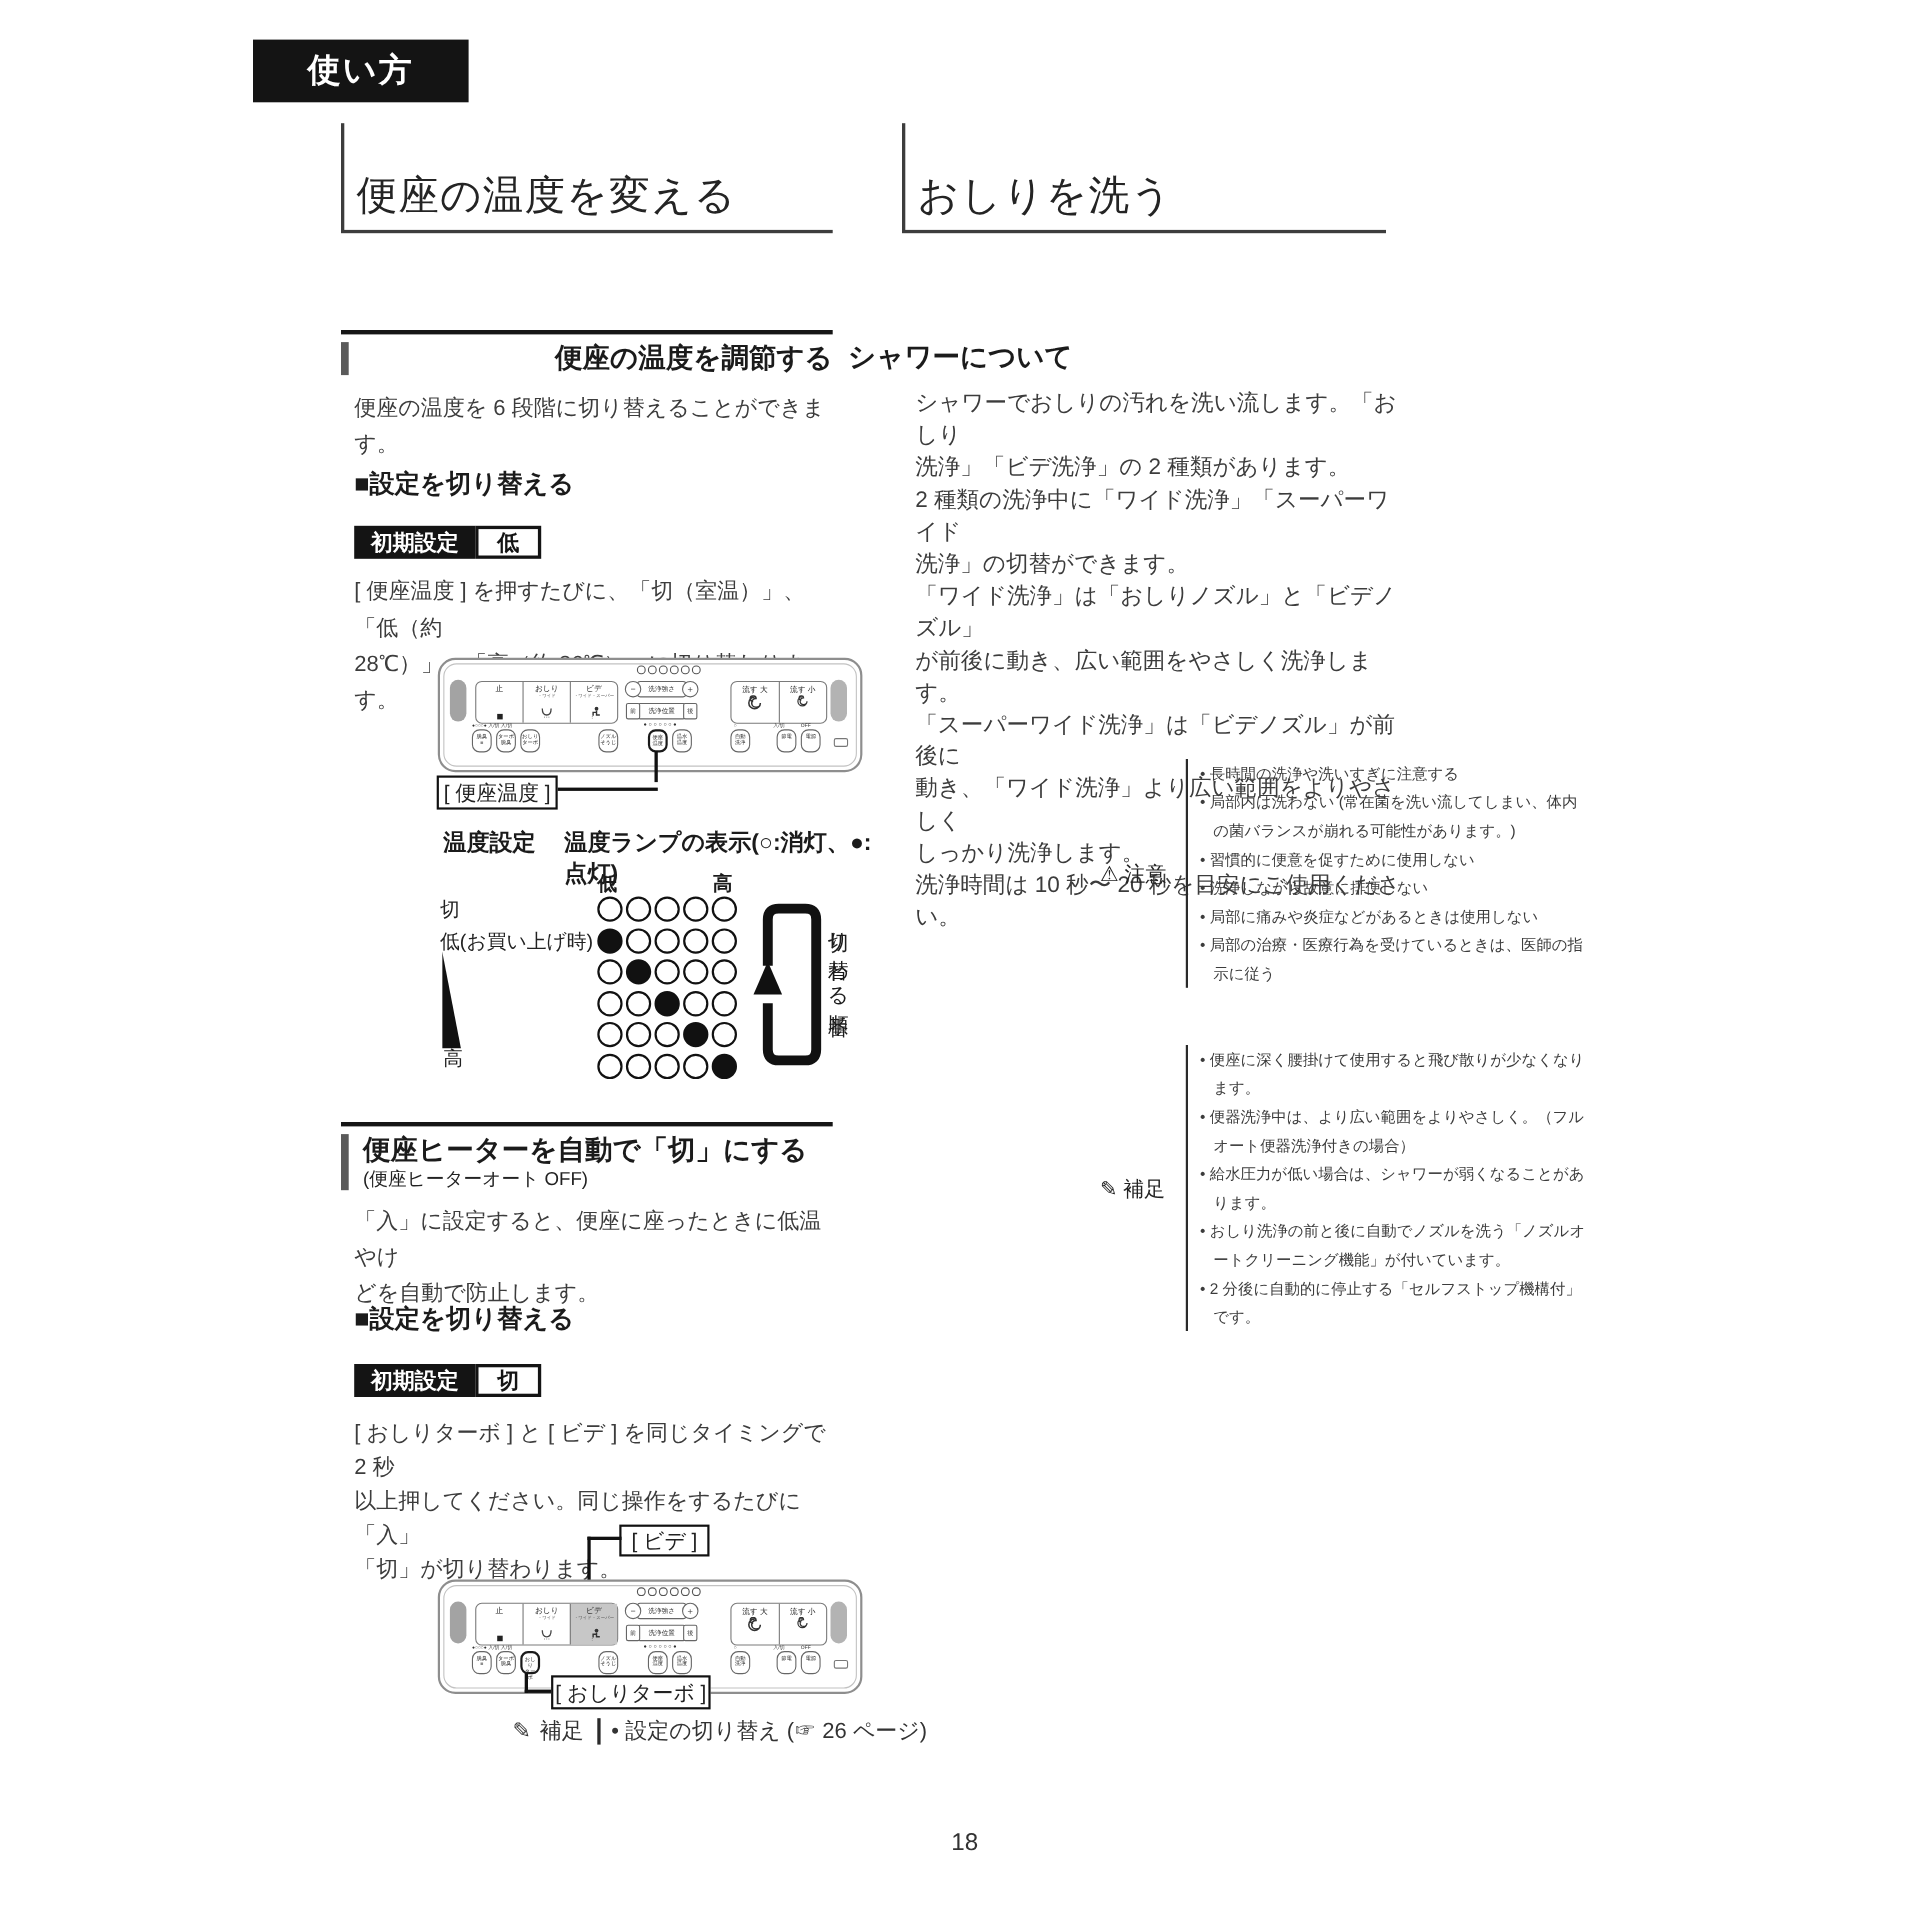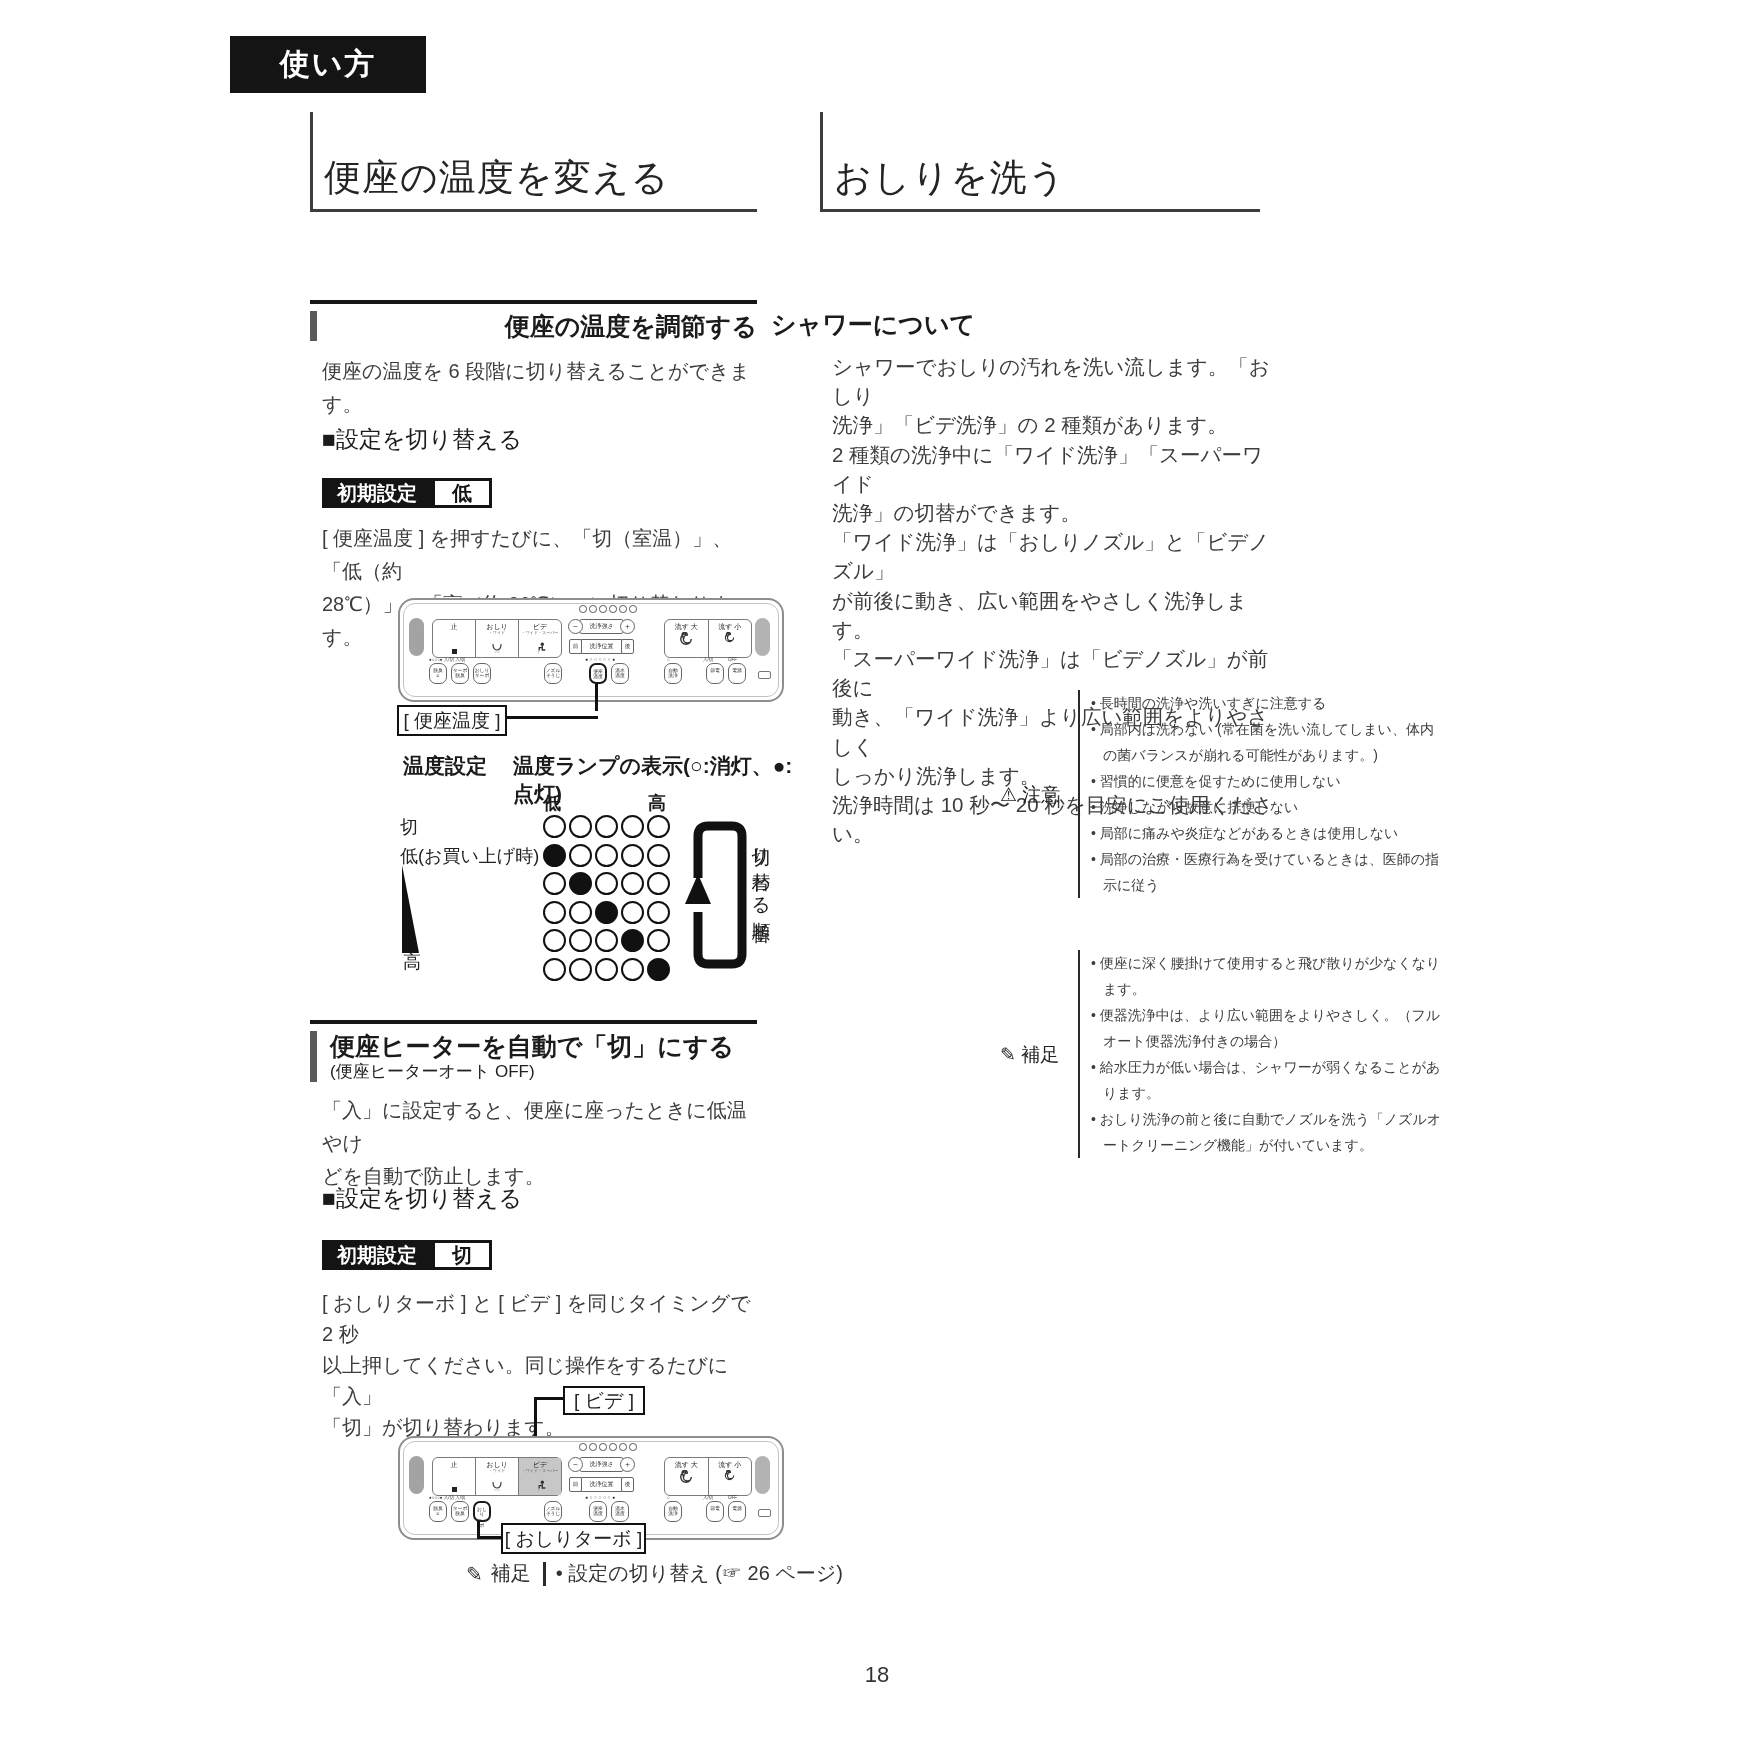--- a/index.html
+++ b/index.html
@@ -16,21 +16,21 @@
   .title-h{height:3px;background:#3d3d3d;top:209px;}
   .col-title{font-size:37px;font-weight:500;color:#242424;top:153px;letter-spacing:1px;}
 
   
   .sec-head{left:310px;width:447px;border-top:4px solid #161616;padding-top:7px;}
   .sec-inner{border-left:7px solid #5a5a5a;padding-left:13px;}
   .sec-title{font-size:25px;font-weight:bold;color:#1b1b1b;line-height:30px;}
   .sec-sub{font-size:17px;color:#222;line-height:21px;}
 
   .body-txt{left:322px;width:438px;font-size:20px;line-height:33px;color:#3c3c3c;white-space:pre-line;}
-  .sq-head{left:322px;font-size:23px;font-weight:normal;color:#1b1b1b;}
+  .sq-head{left:322px;font-size:23px;font-weight:bold;color:#1b1b1b;}
 
   .badge{left:322px;display:flex;height:30px;}
   .badge-k{background:#141414;color:#fff;font-size:20px;font-weight:bold;padding:0 15px;display:flex;align-items:center;}
   .badge-v{border:3px solid #141414;background:#fff;color:#141414;font-size:20px;font-weight:bold;width:54px;
            display:flex;align-items:center;justify-content:center;}
 
   
   .panel{position:absolute;width:382px;height:100px;background:#fff;border:2px solid #8e8e8e;border-radius:16px;}
   .p-inner{position:absolute;inset:3px;border:1px solid #c2c2c2;border-radius:12px;}
   .p-pill{position:absolute;width:15px;height:38px;background:#a3a3a3;border-radius:8px;top:18px;}
@@ -401,17 +401,18 @@
   <div class="abs sidebox" style="left:1000px;top:950px;width:442px;">
     <div class="sb-label">
       <span>✎</span>
       <span>補足</span>
     </div>
     <div class="sb-items">
         <div class="bullet">• 便座に深く腰掛けて使用すると飛び散りが少なくなります。</div>
         <div class="bullet">• 便器洗浄中は、より広い範囲をよりやさしく。（フルオート便器洗浄付きの場合）</div>
         <div class="bullet">• 給水圧力が低い場合は、シャワーが弱くなることがあります。</div>
         <div class="bullet">• おしり洗浄の前と後に自動でノズルを洗う「ノズルオートクリーニング機能」が付いています。</div>
+        <div class="bullet">• 2 分後に自動的に停止する「セルフストップ機構付」です。</div>
       </div>
   </div>
 
   <div class="abs pg-num">18</div>
 </div>
 
 </body></html>

